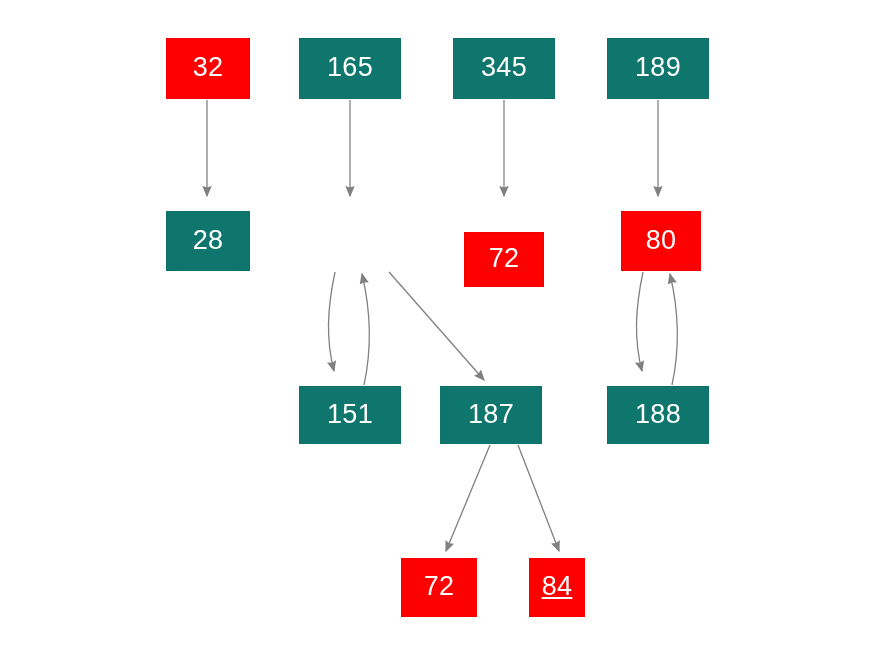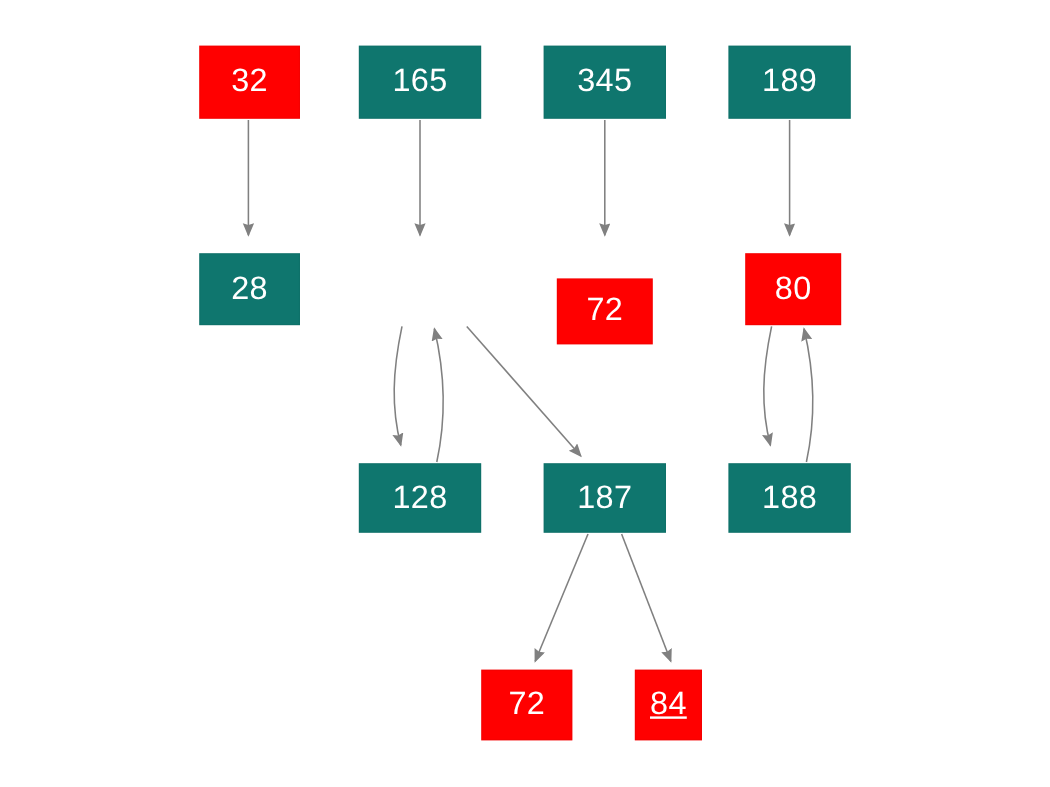--- a/index.html
+++ b/index.html
@@ -100,24 +100,24 @@
 
   <div class="graph-node node-red" style="left:464px; top:211px; width:80px; height:55px;margin-top:21px;">
     <span class="node-label">72</span>
   </div>
 
   <div class="graph-node node-red" style="left:621px; top:211px; width:80px; height:60px;">
     <span class="node-label">80</span>
   </div>
 
   <div class="graph-node node-blue" style="left:299px; top:386px; width:102px; height:58px;">
-    <span class="node-label">128</span>
+    <span class="node-label">151</span>
   </div>
 
-  <div class="graph-node node-blue" style="left:453px; top:386px; width:102px; height:58px;">
+  <div class="graph-node node-blue" style="left:440px; top:386px; width:102px; height:58px;">
     <span class="node-label">187</span>
   </div>
 
   <div class="graph-node node-blue" style="left:607px; top:386px; width:102px; height:58px;">
     <span class="node-label">188</span>
   </div>
 
   <div class="graph-node node-red" style="left:401px; top:558px; width:76px; height:59px;">
     <span class="node-label">72</span>
   </div>

